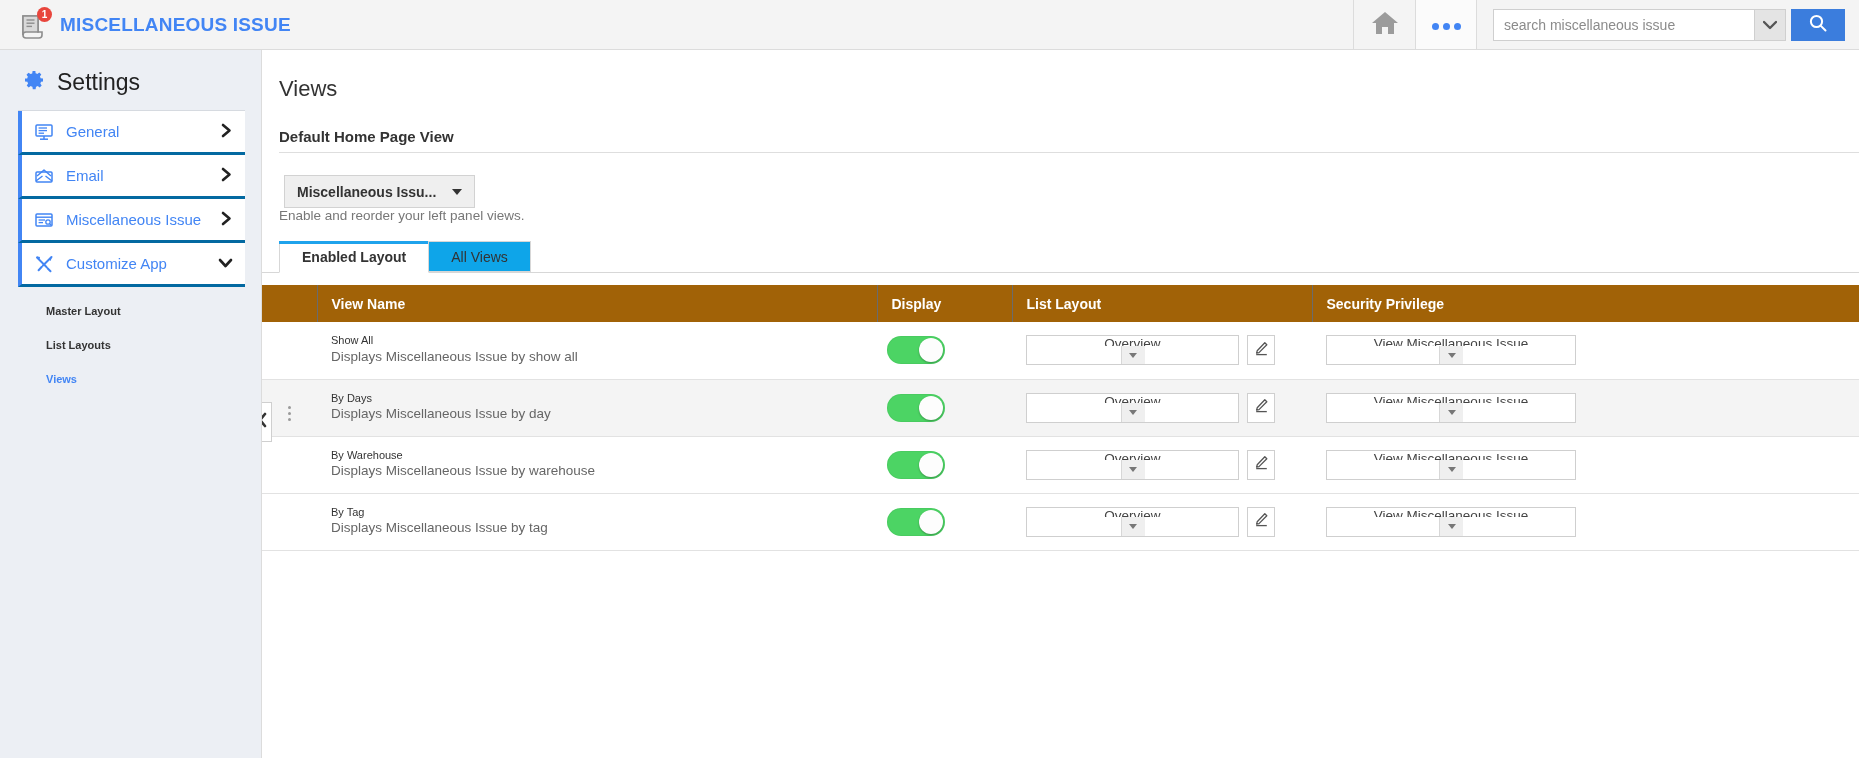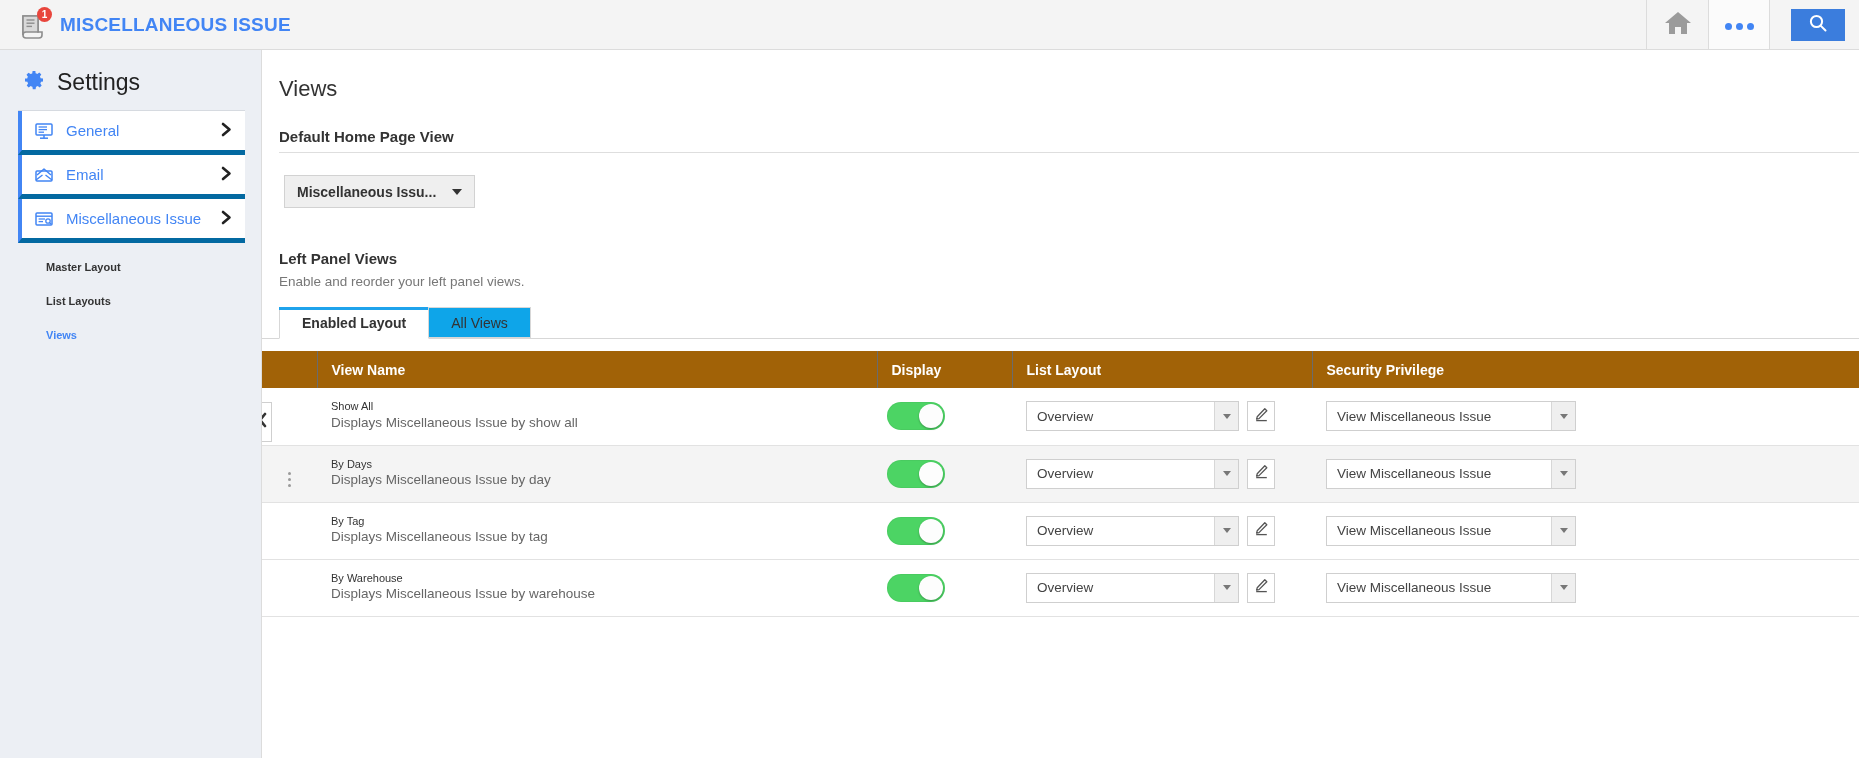--- a/index.html
+++ b/index.html
@@ -127,21 +127,21 @@
   .settings-title { font-size: 23px; color: #222; }
   .nav-sep { height: 1px; background: #d6dae0; margin: 0 16px 0 18px; }
 
   .nav-item {
     height: 44px;
     background: #fff;
     display: flex;
     align-items: center;
     margin: 0 16px 0 18px;
     border-left: 4px solid #4285f4;
-    border-bottom: 5px solid #0369a1;
+    border-bottom: 3px solid #0369a1;
     padding-left: 12px;
     cursor: pointer;
     position: relative;
   }
   .nav-item .nav-ico { width: 26px; display: flex; align-items: center; }
   .nav-item .nav-label { color: #4285f4; font-size: 15px; margin-left: 6px; }
   .nav-item .nav-chev {
     position: absolute; right: 12px; top: 50%; transform: translateY(-50%);
     font-weight: bold; color: #222; font-size: 15px;
   }
@@ -287,20 +287,21 @@
   }
 
   .sel-wrap { display: flex; align-items: center; gap: 8px; padding-left: 14px; }
   .sel {
     height: 30px;
     border: 1px solid #cfcfcf;
     background: #fff;
     display: flex; align-items: center;
     font-size: 13.5px; color: #444;
     cursor: pointer;
+    flex-direction: column;
   }
   .sel .sel-text { padding: 0 10px; flex: 1 1 auto; white-space: nowrap; overflow: hidden; text-overflow: ellipsis; }
   .sel .sel-arrow {
     width: 24px; height: 28px;
     background: #efefef;
     border-left: 1px solid #d7d7d7;
     display: flex; align-items: center; justify-content: center;
   }
   .caret-sm {
     width: 0; height: 0;
@@ -344,20 +345,30 @@
     </span>
   </div>
 
   <div class="tb-btn dots">
     <span>
       <span class="dot"></span><span class="dot"></span><span class="dot"></span>
     </span>
   </div>
 
   <div class="search-wrap">
+    <div class="search-box">
+      <input class="search-input" type="text" placeholder="search miscellaneous issue" style="">
+      <div class="search-caret">
+        <span>
+          <svg width="14" height="10" viewBox="0 0 14 10">
+            <path d="M1 2 L7 8 L13 2" fill="none" stroke="#555" stroke-width="2.4" stroke-linecap="round" stroke-linejoin="round"></path>
+          </svg>
+        </span>
+      </div>
+    </div>
     <button class="search-go">
       <span>
         <svg width="20" height="20" viewBox="0 0 20 20">
           <circle cx="8.5" cy="8.5" r="5.6" fill="none" stroke="#fff" stroke-width="2"></circle>
           <line x1="12.6" y1="12.6" x2="17.5" y2="17.5" stroke="#fff" stroke-width="2" stroke-linecap="round"></line>
         </svg>
       </span>
     </button>
   </div>
 </div>
@@ -423,20 +434,36 @@
         </svg>
       </span>
       <span class="nav-label">Miscellaneous Issue</span>
       <span class="nav-chev">
         <svg width="13" height="15" viewBox="0 0 13 15">
             <path d="M3 2 L9.5 7.5 L3 13" fill="none" stroke="#222" stroke-width="2.6" stroke-linecap="round" stroke-linejoin="round"></path>
           </svg>
       </span>
     </div>
 
+    <div class="nav-item">
+      <span class="nav-ico">
+        <svg width="21" height="20" viewBox="0 0 21 20">
+          <path d="M3 3.5 L12.5 13 M13.5 14.2 L16.5 17.2" stroke="#4285f4" stroke-width="2" stroke-linecap="round"></path>
+          <path d="M17.5 3 L9 11.5 M7.8 12.8 L4.6 16.2" stroke="#4285f4" stroke-width="2" stroke-linecap="round"></path>
+          <path d="M2.6 2.2 L6 3 L5.4 6.2 Z" fill="#4285f4"></path>
+          <path d="M18.2 2.4 L15 5.6 L16.6 7 Z" fill="#4285f4"></path>
+        </svg>
+      </span>
+      <span class="nav-label">Customize App</span>
+      <span class="nav-chev">
+        <svg width="15" height="13" viewBox="0 0 15 13">
+            <path d="M2 3.5 L7.5 9.5 L13 3.5" fill="none" stroke="#222" stroke-width="2.6" stroke-linecap="round" stroke-linejoin="round"></path>
+          </svg>
+      </span>
+    </div>
 
     <div class="subnav">
       <div class="subnav-item">Master Layout</div>
       <div class="subnav-item">List Layouts</div>
       <div class="subnav-item active">Views</div>
     </div>
   </div>
 
   <div class="content">
 
@@ -451,21 +478,20 @@
     <div class="page-title">Views</div>
 
     <div class="section-label">Default Home Page View</div>
     <div class="hr"></div>
 
     <div class="dd-button">
       <span>Miscellaneous Issu...</span>
       <span class="caret-down"></span>
     </div>
 
-    <div class="section-label lpv-title">Left Panel Views</div>
     <div class="lpv-desc">Enable and reorder your left panel views.</div>
 
     <div class="tabs">
       <div class="tab active">Enabled Layout</div>
       <div class="tab">All Views</div>
     </div>
 
     <table class="table">
       <thead>
         <tr>
@@ -562,22 +588,22 @@
                     <span class="caret-sm"></span>
                   </span>
               </div>
             </div>
           </td>
         </tr>
 
         <tr>
           <td class="handle-cell"></td>
           <td>
-            <div class="v-name">By Tag</div>
-            <div class="v-desc">Displays Miscellaneous Issue by tag</div>
+            <div class="v-name">By Warehouse</div>
+            <div class="v-desc">Displays Miscellaneous Issue by warehouse</div>
           </td>
           <td>
             <div class="toggle">
                 <div class="knob"></div>
               </div>
           </td>
           <td>
             <div class="sel-wrap">
               <div class="sel sel-layout">
                 <span class="sel-text">Overview</span>
@@ -603,22 +629,22 @@
                     <span class="caret-sm"></span>
                   </span>
               </div>
             </div>
           </td>
         </tr>
 
         <tr>
           <td class="handle-cell"></td>
           <td>
-            <div class="v-name">By Warehouse</div>
-            <div class="v-desc">Displays Miscellaneous Issue by warehouse</div>
+            <div class="v-name">By Tag</div>
+            <div class="v-desc">Displays Miscellaneous Issue by tag</div>
           </td>
           <td>
             <div class="toggle">
                 <div class="knob"></div>
               </div>
           </td>
           <td>
             <div class="sel-wrap">
               <div class="sel sel-layout">
                 <span class="sel-text">Overview</span>

